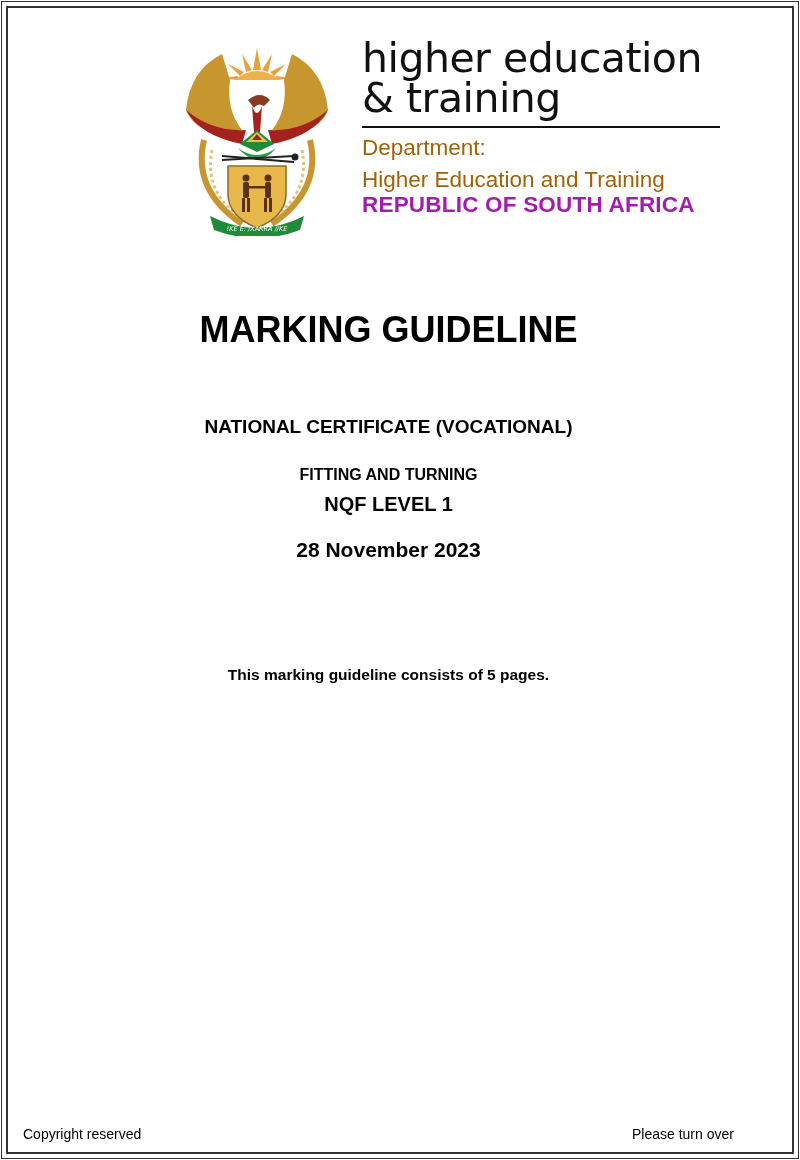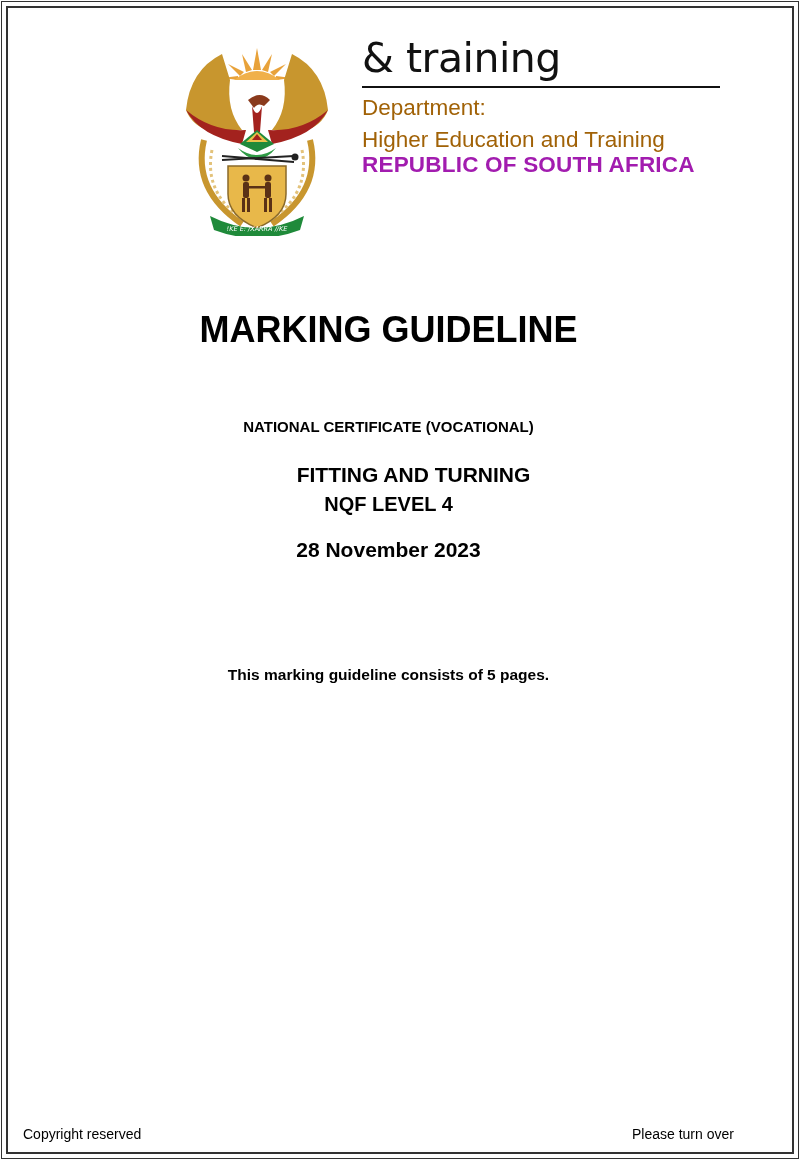--- a/index.html
+++ b/index.html
@@ -7,22 +7,22 @@
     .outer-border { position: absolute; left: 1px; top: 1px; width: 796px; height: 1156px; border: 1px solid #333; box-sizing: content-box; }
     .inner-border { position: absolute; left: 6px; top: 6px; width: 784px; height: 1144px; border: 2px solid #333; box-sizing: content-box; }
     .crest { position: absolute; left: 182px; top: 40px; width: 150px; height: 196px; }
     .brand { position: absolute; left: 362px; top: 38px; width: 365px; }
     .brand-title { font-family: "DejaVu Sans", sans-serif; font-size: 41px; line-height: 40px; letter-spacing: -0.5px; color: #111; font-weight: normal; }
     .brand-rule { margin-top: 8px; height: 2px; background: #111; width: 358px; }
     .brand-dept { margin-top: 7px; font-size: 22.5px; line-height: 25px; color: #a16207; }
     .brand-country { font-size: 22.5px; line-height: 26px; font-weight: bold; color: #a21caf; letter-spacing: 0.2px; }
     .center-line { position: absolute; left: 6px; width: 765px; text-align: center; font-weight: bold; }
     .doc-title { top: 307px; font-size: 36px; line-height: 46px; }
-    .qualification { top: 412px; font-size: 15px; line-height: 30px; }
-    .subject { top: 459px; font-size: 21px; line-height: 32px; margin-left: 25px; }
+    .qualification { top: 412px; font-size: 19px; line-height: 30px; }
+    .subject { top: 459px; font-size: 16px; line-height: 32px; }
     .level { top: 491px; font-size: 20px; line-height: 26px; }
     .date { top: 535px; font-size: 21px; line-height: 30px; }
     .pages { top: 664px; font-size: 15.5px; line-height: 22px; }
     .footer-left { position: absolute; left: 23px; top: 1125px; font-size: 14px; line-height: 18px; }
     .footer-right { position: absolute; left: 632px; top: 1125px; font-size: 14px; line-height: 18px; }
   </style>
 </head>
 <body>
 
 <div class="outer-border"></div>
@@ -79,28 +79,29 @@
       <rect x="87" y="158" width="3" height="14"></rect>
       <rect x="67" y="146" width="16" height="2.5"></rect>
     </g>
 
     <path d="M28,176 Q75,200 122,176 L118,190 Q75,206 32,190 Z" fill="#1f8a3a"></path>
     <text x="75" y="191" font-size="6.5" fill="#ffffff" text-anchor="middle" font-family="DejaVu Sans, sans-serif" font-style="italic">!KE E: /XARRA //KE</text>
   </svg>
 </div>
 
 <div class="brand">
+  <div class="brand-title">higher education</div>
   <div class="brand-title">&amp; training</div>
   <div class="brand-rule"></div>
   <div class="brand-dept">Department:</div>
   <div class="brand-dept">Higher Education and Training</div>
   <div class="brand-country">REPUBLIC OF SOUTH AFRICA</div>
 </div>
 
 <div class="center-line doc-title">MARKING GUIDELINE</div>
 <div class="center-line qualification">NATIONAL CERTIFICATE (VOCATIONAL)</div>
 <div class="center-line subject">FITTING AND TURNING</div>
-<div class="center-line level">NQF LEVEL 4</div>
+<div class="center-line level">NQF LEVEL 1</div>
 <div class="center-line date">28 November 2023</div>
 <div class="center-line pages">This marking guideline consists of 5 pages.</div>
 
 <div class="footer-left">Copyright reserved</div>
 <div class="footer-right">Please turn over</div>
 
 </body></html>

